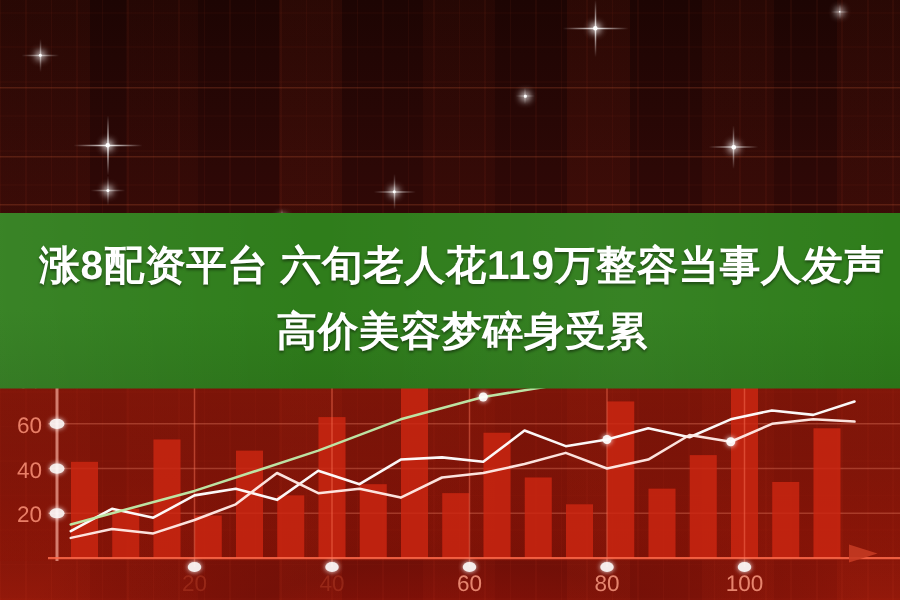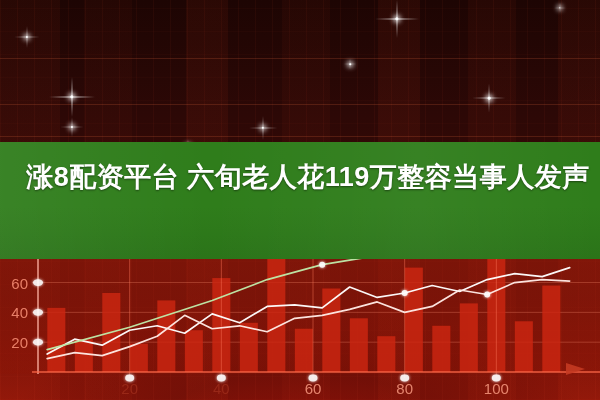--- a/index.html
+++ b/index.html
@@ -230,15 +230,16 @@
         <text x="496.33333333333337" y="394" text-anchor="middle" font-family="&quot;Liberation Sans&quot;, sans-serif" font-size="15" fill="rgba(255,160,135,.80)">100</text>
       </g>
   </svg>
 
   <div id="band" style="top: 142px; height: 117px;">
     <div class="sheen"></div>
   </div>
 
   <div id="title-wrap" style="top: 155px;">
     <div class="line">涨8配资平台 六旬老人花119万整容当事人发声</div>
+    <div class="line">高价美容梦碎身受累</div>
   </div>
 
 </div>
 
 </body></html>

